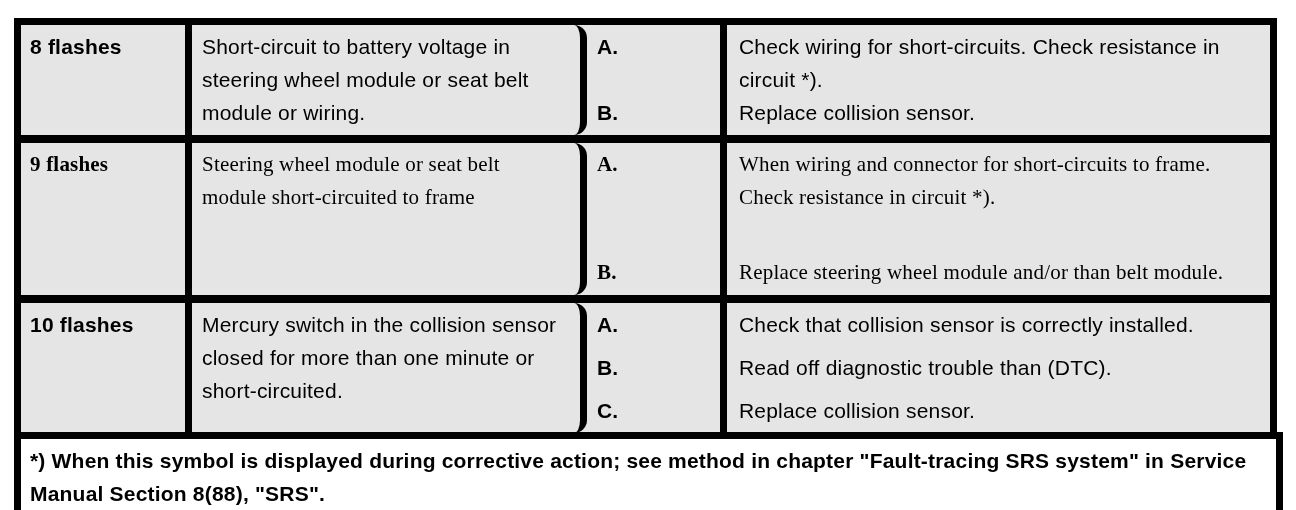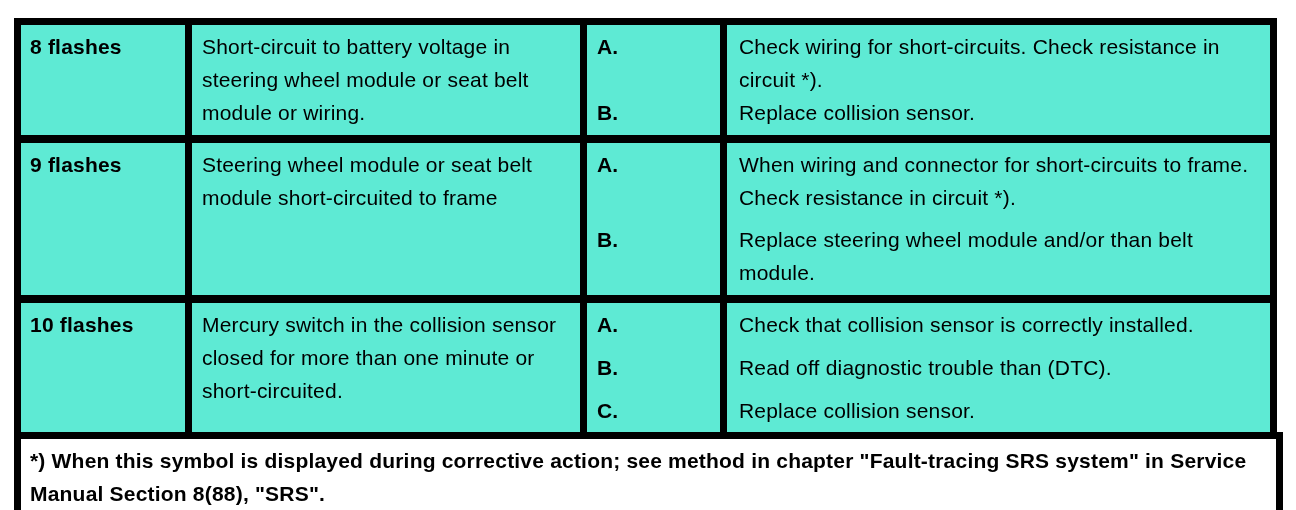--- a/index.html
+++ b/index.html
@@ -16,45 +16,46 @@
   .page {
     position: relative;
     width: 1296px;
     height: 510px;
   }
   .main-table {
     margin: 18px 0 0 14px;
     width: 1263px;
     box-sizing: border-box;
     border: 7px solid #000;
-    background: #5eead4;
+    background: #e5e5e5;
   }
   .trow {
     display: grid;
     grid-template-columns: 171px 395px 1fr;
     border-top: 8px solid #000;
   }
   .trow:first-child { border-top: none; }
   .trow.r1 { min-height: 104px; }
-  .trow.r2 { min-height: 152px; }
+  .trow.r2 { min-height: 152px; font-family: Liberation Serif, serif; }
   .trow.r3 { min-height: 130px; }
   .cell {
     box-sizing: border-box;
     font-size: 21px;
     line-height: 33px;
     letter-spacing: 0.2px;
   }
   .code-cell {
     border-right: 7px solid #000;
     font-weight: bold;
     padding: 5px 6px 6px 9px;
   }
   .fault-cell {
     border-right: 7px solid #000;
     padding: 5px 12px 6px 10px;
+    border-radius: 13px;
   }
   .actions-area {
     position: relative;
     display: flex;
     flex-direction: column;
     justify-content: space-between;
     padding: 5px 0 6px 0;
   }
   .vdivider {
     position: absolute;

